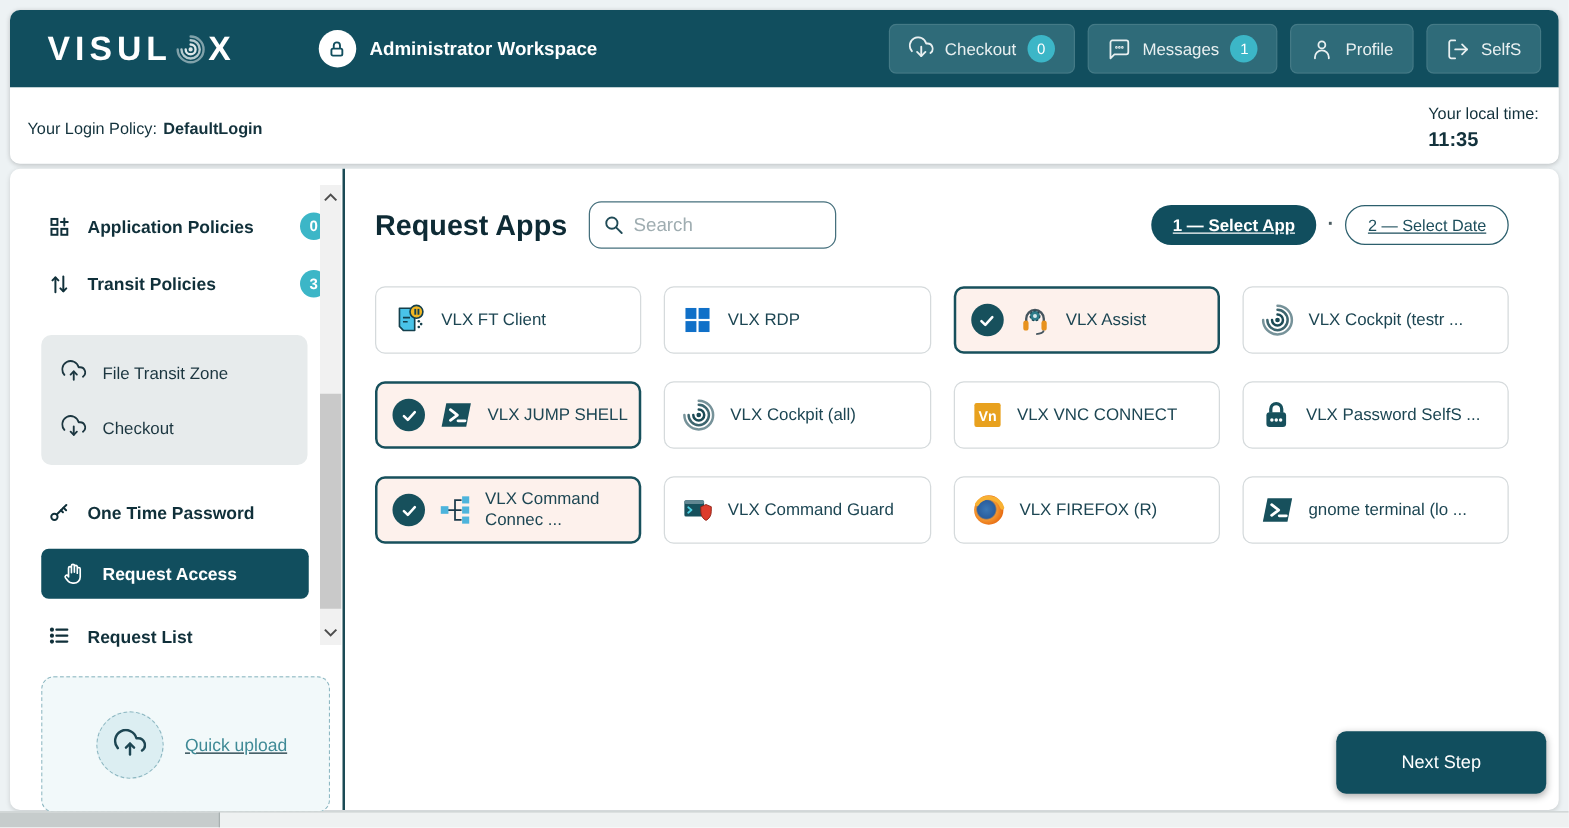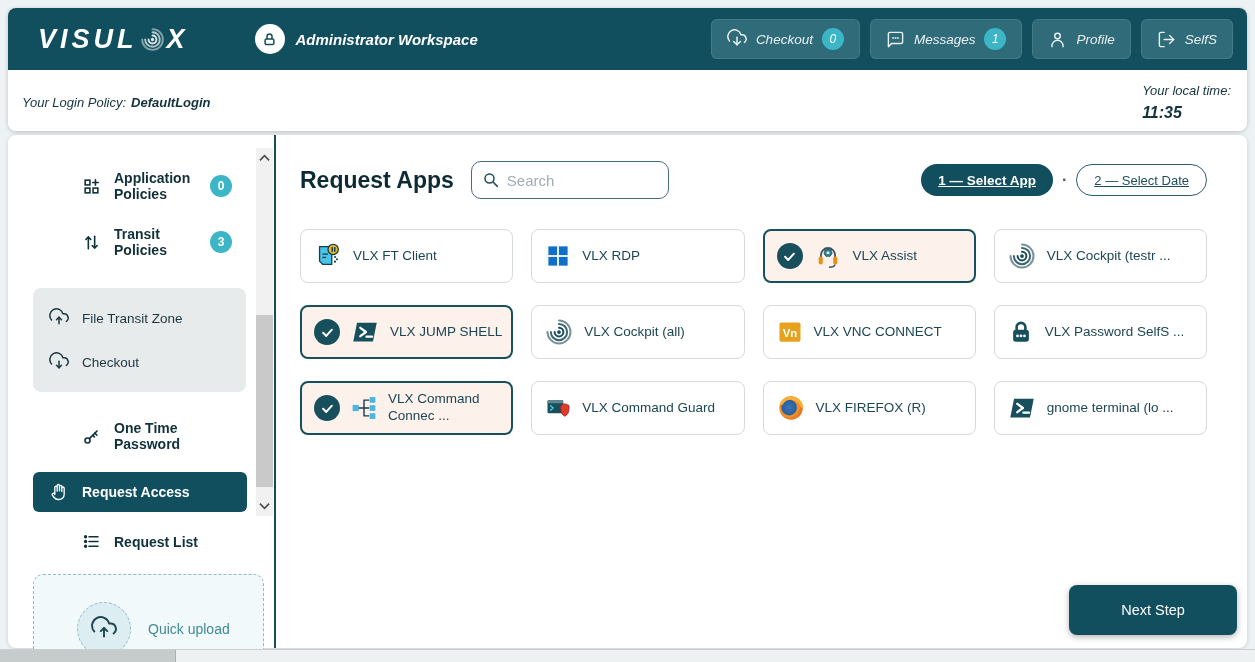--- a/index.html
+++ b/index.html
@@ -11,21 +11,20 @@
     overflow:hidden;
     color:#10303a;
   }
   svg { display:block; }
 
   
   .top-card {
     position:absolute; left:8px; right:8px; top:8px;
     border-radius:8px; overflow:hidden;
     box-shadow:0 1px 4px rgba(0,0,0,.22);
-    font-style:italic;
   }
   .app-header {
     height:62px; background:#114e5e;
     display:flex; align-items:center;
   }
   .logo {
     margin-left:30px; display:flex; align-items:center;
     color:#fff; font-size:27px; font-weight:bold; letter-spacing:4px;
   }
   .logo .spiral { margin:0 1px; color:#dfe8ea; }
@@ -63,40 +62,41 @@
     display:flex;
   }
 
   
   .sidebar {
     width:268px; flex-shrink:0; position:relative;
     border-right:2px solid #1b4a55; padding-top:25px;
   }
   .nav-item {
     display:flex; align-items:center; gap:13px;
-    padding:10px 42px 10px 30px; margin-bottom:4px;
-    font-weight:bold; font-size:14px; color:#10303a; cursor:pointer;margin-left:44px;
+    padding:10px 12px 10px 30px; margin-bottom:4px;
+    font-weight:bold; font-size:14px; color:#10303a; cursor:pointer;
   }
   .nav-item .nav-label { flex:1; }
   .nav-group {
     margin:20px 28px 0 25px; background:#e7ebec; border-radius:8px;
     padding:8px 0;
   }
   .nav-group .nav-item { font-weight:normal; font-size:13.5px; padding:12px 16px; margin:0; color:#1c3640; }
   .nav-item.otp { margin-top:18px; }
   .nav-item.active {
     margin:10px 27px 0 25px; padding:10px 16px;
     background:#114e5e; border-radius:6px; color:#fff;
   }
   .nav-item.req-list { margin-top:10px; }
   .quick-upload {
     margin:13px 10px 0 25px; height:109px;
     border:1.5px dashed #8fb9c3; border-radius:10px; background:#f2f9fa;
     display:flex; align-items:center; gap:17px; padding-left:43px;
     cursor:pointer;
+    text-decoration:underline;
   }
   .qu-circle {
     width:54px; height:54px; border-radius:50%;
     border:1.5px dashed #8fb9c3; background:#dceef2;
     display:flex; align-items:center; justify-content:center;
     color:#1d4653;
   }
   .qu-label { color:#3f8a96; font-size:14px; }
 
   

